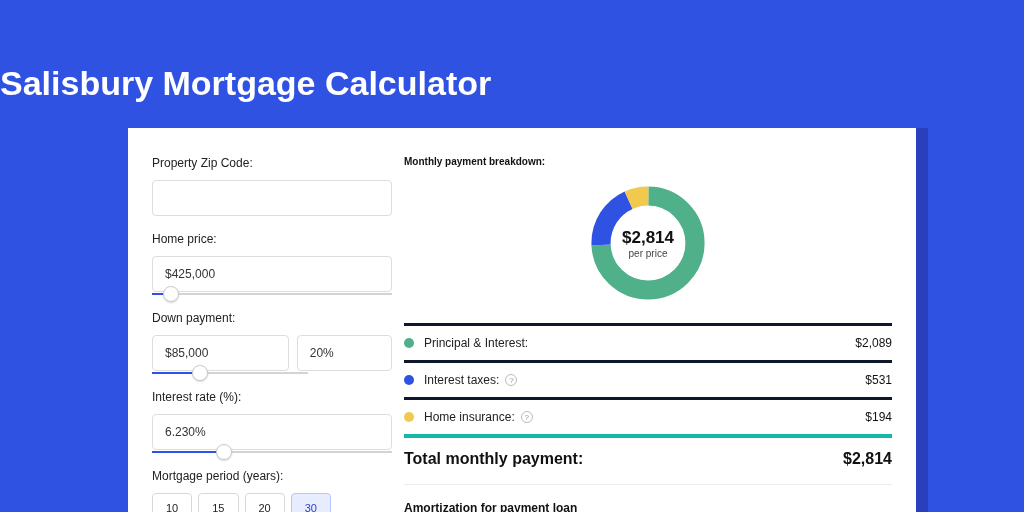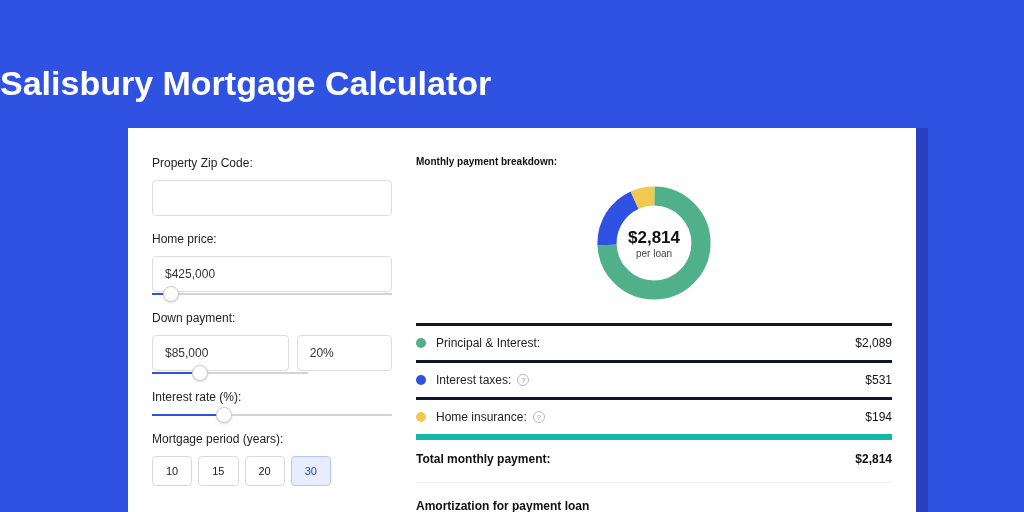--- a/index.html
+++ b/index.html
@@ -1,18 +1,18 @@
 <!DOCTYPE html>
 <html><head>
   <meta charset="utf-8">
   <style>
     * { box-sizing: border-box; margin: 0; padding: 0; font-family: Arial, Helvetica, sans-serif; }
     body { width: 1024px; height: 512px; background: #3052e3; overflow: hidden; position: relative; }
     .page-title { color: #fff; font-size: 34px; font-weight: 700; text-align: left; padding-top: 64px; }
-    .calc-card { position: absolute; left: 128px; right: 108px; top: 128px; bottom: 0; background: #fff; padding: 28px 24px 0 24px; display: flex; gap: 24px; box-shadow: 12px 0 0 #2a3fbe; }
+    .calc-card { position: absolute; left: 128px; right: 108px; top: 128px; bottom: 0; background: #fff; padding: 28px 24px 0 24px; display: flex; gap: 12px; box-shadow: 12px 0 0 #2a3fbe; }
     .left-col { width: 240px; }
     .right-col { flex: 1; }
     .field-label { font-size: 12px; color: #222; margin-bottom: 10px; }
     .field-group { margin-bottom: 16px; }
     .text-input { width: 100%; border: 1px solid #ddd; border-radius: 4px; padding: 10px 12px; font-size: 12px; color: #333; }
     .input-row { display: flex; gap: 8px; }
     .input-row .text-input:first-child { flex: 1.6; }
     .input-row .text-input:last-child { flex: 1; }
     .slider-track { position: relative; height: 2px; background: #d0d3d8; margin-top: 1px; }
     .slider-fill { position: absolute; height: 2px; background: #3052e3; left: 0; }
@@ -26,21 +26,21 @@
     .donut svg { width: 124px; height: 124px; }
     .donut-center { position: absolute; inset: 0; display: flex; flex-direction: column; align-items: center; justify-content: center; }
     .donut-amount { font-weight: 700; font-size: 17px; color: #111; }
     .donut-sub { font-size: 10px; color: #444; }
     .line-item { display: flex; align-items: center; padding: 10px 0; border-top: 3px solid #0f172a; font-size: 12px; }
     .line-item:first-of-type { border-top: none; }
     .dot { width: 10px; height: 10px; border-radius: 50%; margin-right: 10px; flex-shrink: 0; }
     .li-label { color: #222; }
     .li-val { margin-left: auto; color: #111; }
     .help-icon { width: 12px; height: 12px; border: 1px solid #bbb; border-radius: 50%; display: inline-flex; align-items: center; justify-content: center; color: #999; font-size: 8px; margin-left: 6px; }
-    .total-row { display: flex; padding: 12px 0 16px; border-top: 6px solid #14b8a6; font-size: 12px; font-weight: 700; color: #111; }
+    .total-row { display: flex; padding: 12px 0 16px; border-top: 4px solid #14b8a6; font-size: 16px; font-weight: 700; color: #111; }
     .total-row span:last-child { margin-left: auto; }
     .amort-title { font-weight: 700; font-size: 12px; color: #111; padding-top: 16px;}
     .section-divider { border: none; border-top: 1px solid #eee; margin: 0; }
   </style>
 </head>
 <body>
 
 <h1 class="page-title">Salisbury Mortgage Calculator</h1>
 
 <div class="calc-card">
@@ -67,20 +67,21 @@
         <input class="text-input" value="20%" style="">
       </div>
       <div class="slider-track" style="width:65%">
         <div class="slider-fill" style="width:31%"></div>
         <div class="slider-thumb" style="left:31%"></div>
       </div>
     </div>
 
     <div class="field-group">
       <div class="field-label">Interest rate (%):</div>
+      <input class="text-input" value="6.230%" style="">
       <div class="slider-track">
         <div class="slider-fill" style="width:30%"></div>
         <div class="slider-thumb" style="left:30%"></div>
       </div>
     </div>
 
     <div class="field-group">
       <div class="field-label">Mortgage period (years):</div>
       <div class="btn-row">
         <button class="period-btn">10</button>
@@ -97,21 +98,21 @@
 
     <div class="donut-wrap">
       <div class="donut">
         <svg viewBox="0 0 42 42">
           <circle cx="21" cy="21" r="15.915" fill="none" stroke="#4fb08a" stroke-width="6.5" stroke-dasharray="74.23 25.77" stroke-dashoffset="25"></circle>
           <circle cx="21" cy="21" r="15.915" fill="none" stroke="#3052e3" stroke-width="6.5" stroke-dasharray="18.87 81.13" stroke-dashoffset="50.77"></circle>
           <circle cx="21" cy="21" r="15.915" fill="none" stroke="#f1c94e" stroke-width="6.5" stroke-dasharray="6.9 93.1" stroke-dashoffset="31.9"></circle>
         </svg>
         <div class="donut-center">
           <div class="donut-amount">$2,814</div>
-          <div class="donut-sub">per loan</div>
+          <div class="donut-sub">per price</div>
         </div>
       </div>
     </div>
 
     <div class="line-item">
       <span class="dot" style="background:#4fb08a"></span>
       <span class="li-label">Principal &amp; Interest:</span>
       <span class="li-val">$2,089</span>
     </div>
     <div class="line-item">

